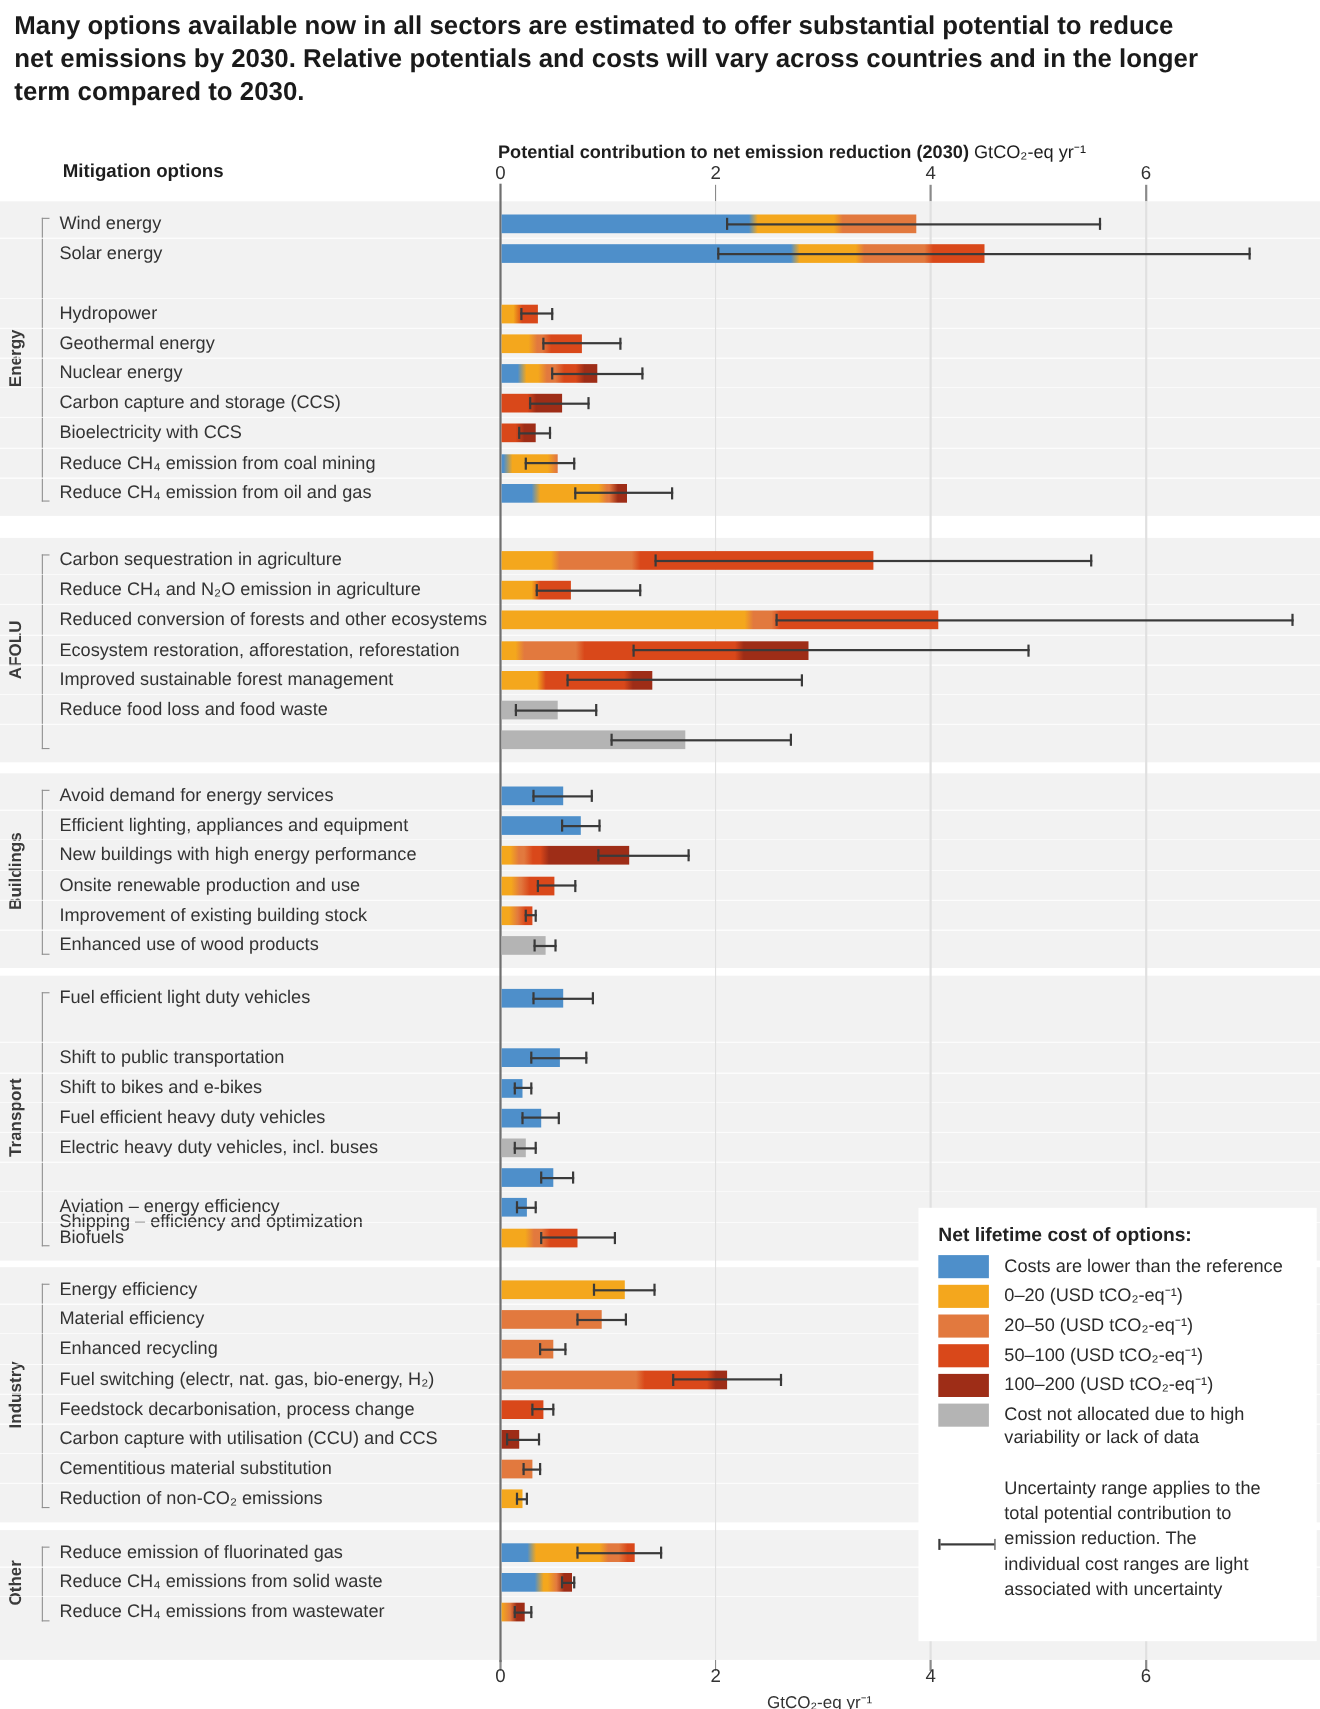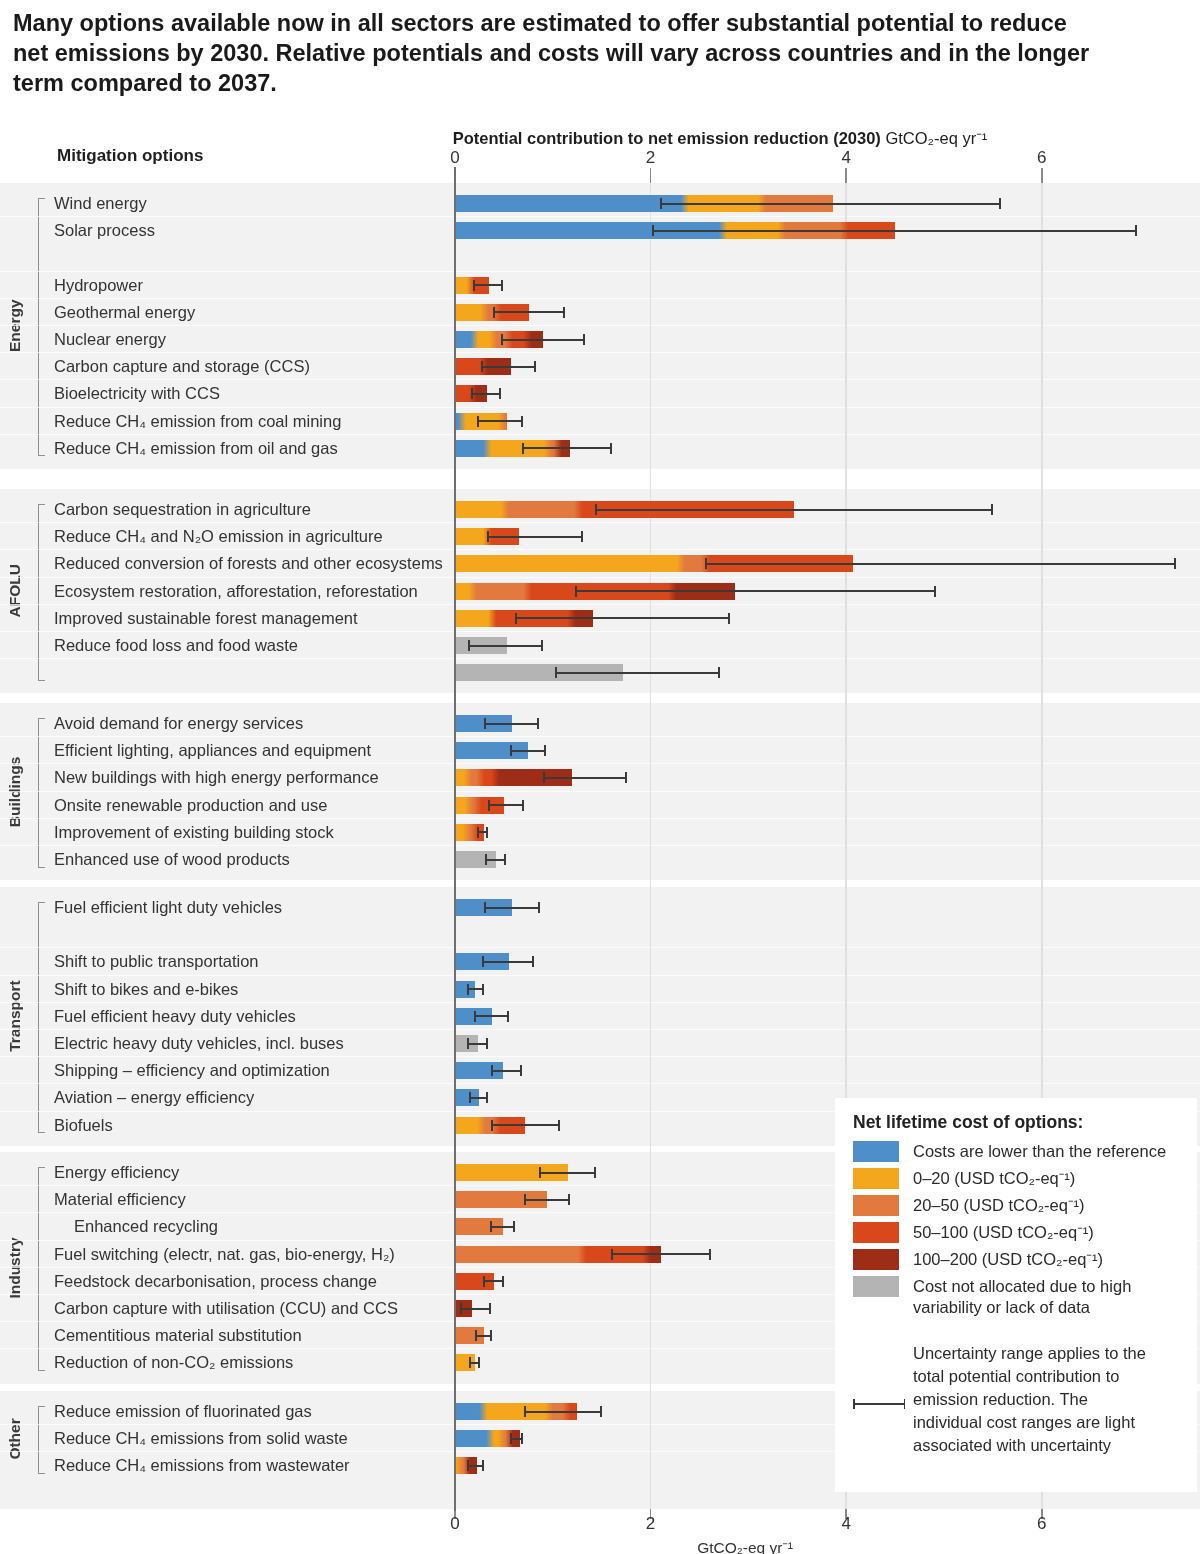--- a/index.html
+++ b/index.html
@@ -39,42 +39,42 @@
   #note-text{font-size:16.5px;line-height:23px;color:#2b2b2b;width:245px;}
   #bottom-caption{text-align:center;font-size:15.5px;color:#333;width:200px;}
 </style>
 </head>
 <body>
 
 <div id="stage">
   <div class="abs" id="figure-title">
     <div>Many options available now in all sectors are estimated to offer substantial potential to reduce</div>
     <div>net emissions by 2030. Relative potentials and costs will vary across countries and in the longer</div>
-    <div>term compared to 2037.</div>
+    <div>term compared to 2030.</div>
   </div>
 
   <div class="abs" id="mitigation-label">Mitigation options</div>
 
   <div class="abs" id="axis-title">
     <span class="b">Potential contribution to net emission reduction (2030)</span>
     <span>GtCO₂-eq yr⁻¹</span>
   </div>
 
   <div class="abs band" style="top: 183px; height: 286px;">
       <div class="secname" style="height: 286px;">Energy</div>
       <div class="bracket" style="top: 14.6px; height: 256.8px;"></div>
       <div class="abs row" style="top: 7px; height: 27.2px;">
         <span class="rowlabel" style="line-height: 27.2px;">Wind energy</span>
         <div class="bar" style="left: 456px; top: 5.1px; width: 376.53px; background: linear-gradient(90deg, rgb(78, 143, 202) 0px, rgb(78, 143, 202) 224.852px, rgb(244, 167, 29) 232.852px, rgb(244, 167, 29) 302.114px, rgb(226, 121, 62) 310.114px, rgb(226, 121, 62) 100%);"></div>
         <div class="eline" style="left: 660.38px; width: 340.344px; top: 12.6px;"></div>
         <div class="ecap" style="left: 660.38px; top: 8.1px;"></div>
         <div class="ecap" style="left: 998.724px; top: 8.1px;"></div>
       </div>
       <div class="abs row sep" style="top: 34.2px; height: 27.2px;">
-        <span class="rowlabel" style="line-height: 27.2px;">Solar process</span>
+        <span class="rowlabel" style="line-height: 27.2px;">Solar energy</span>
         <div class="bar" style="left: 456px; top: 5.1px; width: 439.122px; background: linear-gradient(90deg, rgb(78, 143, 202) 0px, rgb(78, 143, 202) 262.994px, rgb(244, 167, 29) 270.994px, rgb(244, 167, 29) 321.674px, rgb(226, 121, 62) 329.674px, rgb(226, 121, 62) 384.266px, rgb(217, 72, 26) 392.266px, rgb(217, 72, 26) 100%);"></div>
         <div class="eline" style="left: 651.578px; width: 485.088px; top: 12.6px;"></div>
         <div class="ecap" style="left: 651.578px; top: 8.1px;"></div>
         <div class="ecap" style="left: 1134.67px; top: 8.1px;"></div>
       </div>
       <div class="abs row sep" style="top: 88.6px; height: 27.2px;">
         <span class="rowlabel" style="line-height: 27.2px;">Hydropower</span>
         <div class="bar" style="left: 456px; top: 5.1px; width: 33.252px; background: linear-gradient(90deg, rgb(244, 167, 29) 0px, rgb(244, 167, 29) 10.67px, rgb(217, 72, 26) 18.67px, rgb(217, 72, 26) 100%);"></div>
         <div class="eline" style="left: 472.604px; width: 30.318px; top: 12.6px;"></div>
         <div class="ecap" style="left: 472.604px; top: 8.1px;"></div>
@@ -254,21 +254,21 @@
         <div class="ecap" style="left: 506.79px; top: 8.1px;"></div>
       </div>
       <div class="abs row sep" style="top: 143px; height: 27.2px;">
         <span class="rowlabel" style="line-height: 27.2px;">Electric heavy duty vehicles, incl. buses</span>
         <div class="bar" style="left: 456px; top: 5.1px; width: 22.494px; background: rgb(180, 180, 180);"></div>
         <div class="eline" style="left: 466.736px; width: 21.516px; top: 12.6px;"></div>
         <div class="ecap" style="left: 466.736px; top: 8.1px;"></div>
         <div class="ecap" style="left: 486.252px; top: 8.1px;"></div>
       </div>
       <div class="abs row sep" style="top: 170.2px; height: 27.2px;">
-        <span class="rowlabel" style="line-height: 27.2px;">Shipping – efficiency and optimization</span>
+        <span class="rowlabel" style="line-height: 27.2px; margin-top: 40px;">Shipping – efficiency and optimization</span>
         <div class="bar" style="left: 456px; top: 5.1px; width: 46.944px; background: rgb(78, 143, 202);"></div>
         <div class="eline" style="left: 491.186px; width: 31.296px; top: 12.6px;"></div>
         <div class="ecap" style="left: 491.186px; top: 8.1px;"></div>
         <div class="ecap" style="left: 520.482px; top: 8.1px;"></div>
       </div>
       <div class="abs row sep" style="top: 197.4px; height: 27.2px;">
         <span class="rowlabel" style="line-height: 27.2px;">Aviation – energy efficiency</span>
         <div class="bar" style="left: 456px; top: 5.1px; width: 23.472px; background: rgb(78, 143, 202);"></div>
         <div class="eline" style="left: 468.692px; width: 19.56px; top: 12.6px;"></div>
         <div class="ecap" style="left: 468.692px; top: 8.1px;"></div>
@@ -293,21 +293,21 @@
         <div class="ecap" style="left: 593.832px; top: 8.1px;"></div>
       </div>
       <div class="abs row sep" style="top: 34.2px; height: 27.2px;">
         <span class="rowlabel" style="line-height: 27.2px;">Material efficiency</span>
         <div class="bar" style="left: 456px; top: 5.1px; width: 90.954px; background: rgb(226, 121, 62);"></div>
         <div class="eline" style="left: 524.438px; width: 45.966px; top: 12.6px;"></div>
         <div class="ecap" style="left: 524.438px; top: 8.1px;"></div>
         <div class="ecap" style="left: 568.404px; top: 8.1px;"></div>
       </div>
       <div class="abs row sep" style="top: 61.4px; height: 27.2px;">
-        <span class="rowlabel" style="line-height: 27.2px; margin-left: 20px;">Enhanced recycling</span>
+        <span class="rowlabel" style="line-height: 27.2px;">Enhanced recycling</span>
         <div class="bar" style="left: 456px; top: 5.1px; width: 46.944px; background: rgb(226, 121, 62);"></div>
         <div class="eline" style="left: 490.208px; width: 24.45px; top: 12.6px;"></div>
         <div class="ecap" style="left: 490.208px; top: 8.1px;"></div>
         <div class="ecap" style="left: 512.658px; top: 8.1px;"></div>
       </div>
       <div class="abs row sep" style="top: 88.6px; height: 27.2px;">
         <span class="rowlabel" style="line-height: 27.2px;">Fuel switching (electr, nat. gas, bio-energy, H₂)</span>
         <div class="bar" style="left: 456px; top: 5.1px; width: 205.38px; background: linear-gradient(90deg, rgb(226, 121, 62) 0px, rgb(226, 121, 62) 122.162px, rgb(217, 72, 26) 130.162px, rgb(217, 72, 26) 186.71px, rgb(158, 45, 23) 194.71px, rgb(158, 45, 23) 100%);"></div>
         <div class="eline" style="left: 611.48px; width: 99.756px; top: 12.6px;"></div>
         <div class="ecap" style="left: 611.48px; top: 8.1px;"></div>

